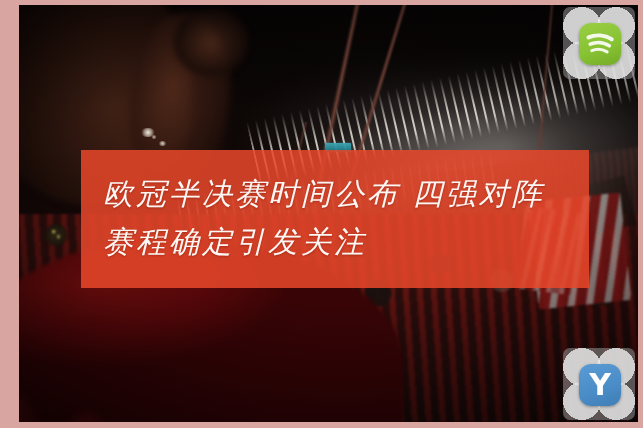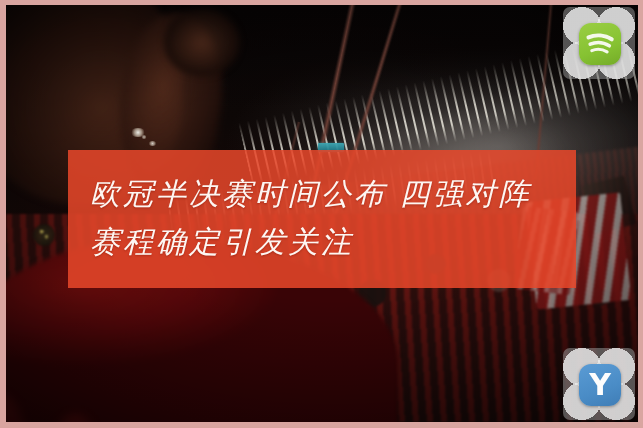--- a/index.html
+++ b/index.html
@@ -13,21 +13,21 @@
   }
 
   
   #screenshot {
     position: relative;
     width: 643px;
     height: 428px;
     overflow: hidden;
     background: #d9a5a0;
     box-sizing: border-box;
-    padding: 5px 5px 6px 6px;
+    padding: 5px 5px 6px 19px;
   }
 
   
   .photo {
     position: relative;
     width: 100%;
     height: 100%;
     overflow: hidden;
     background: #120404;
   }

